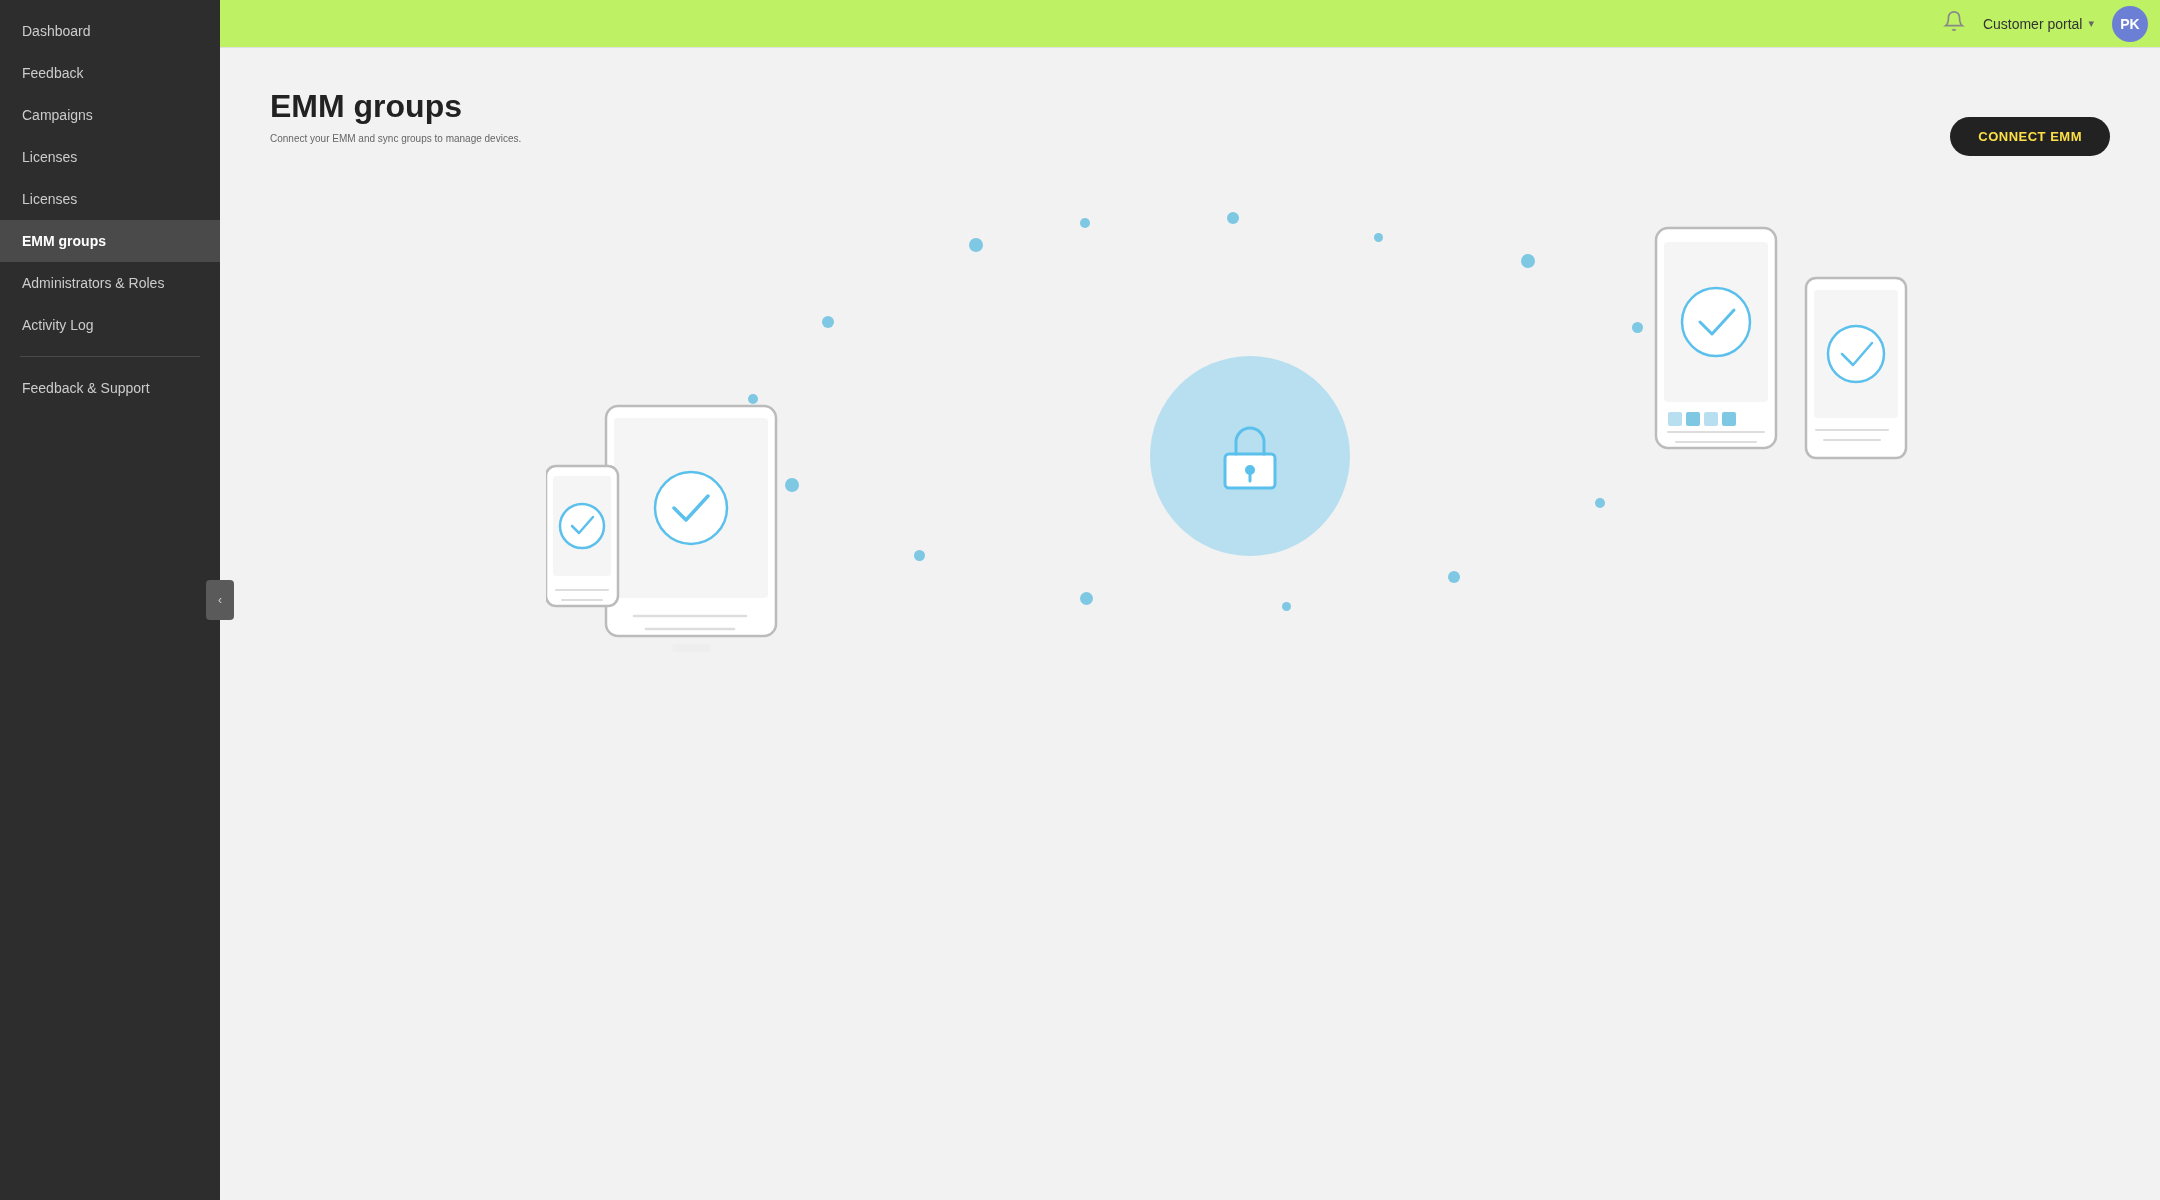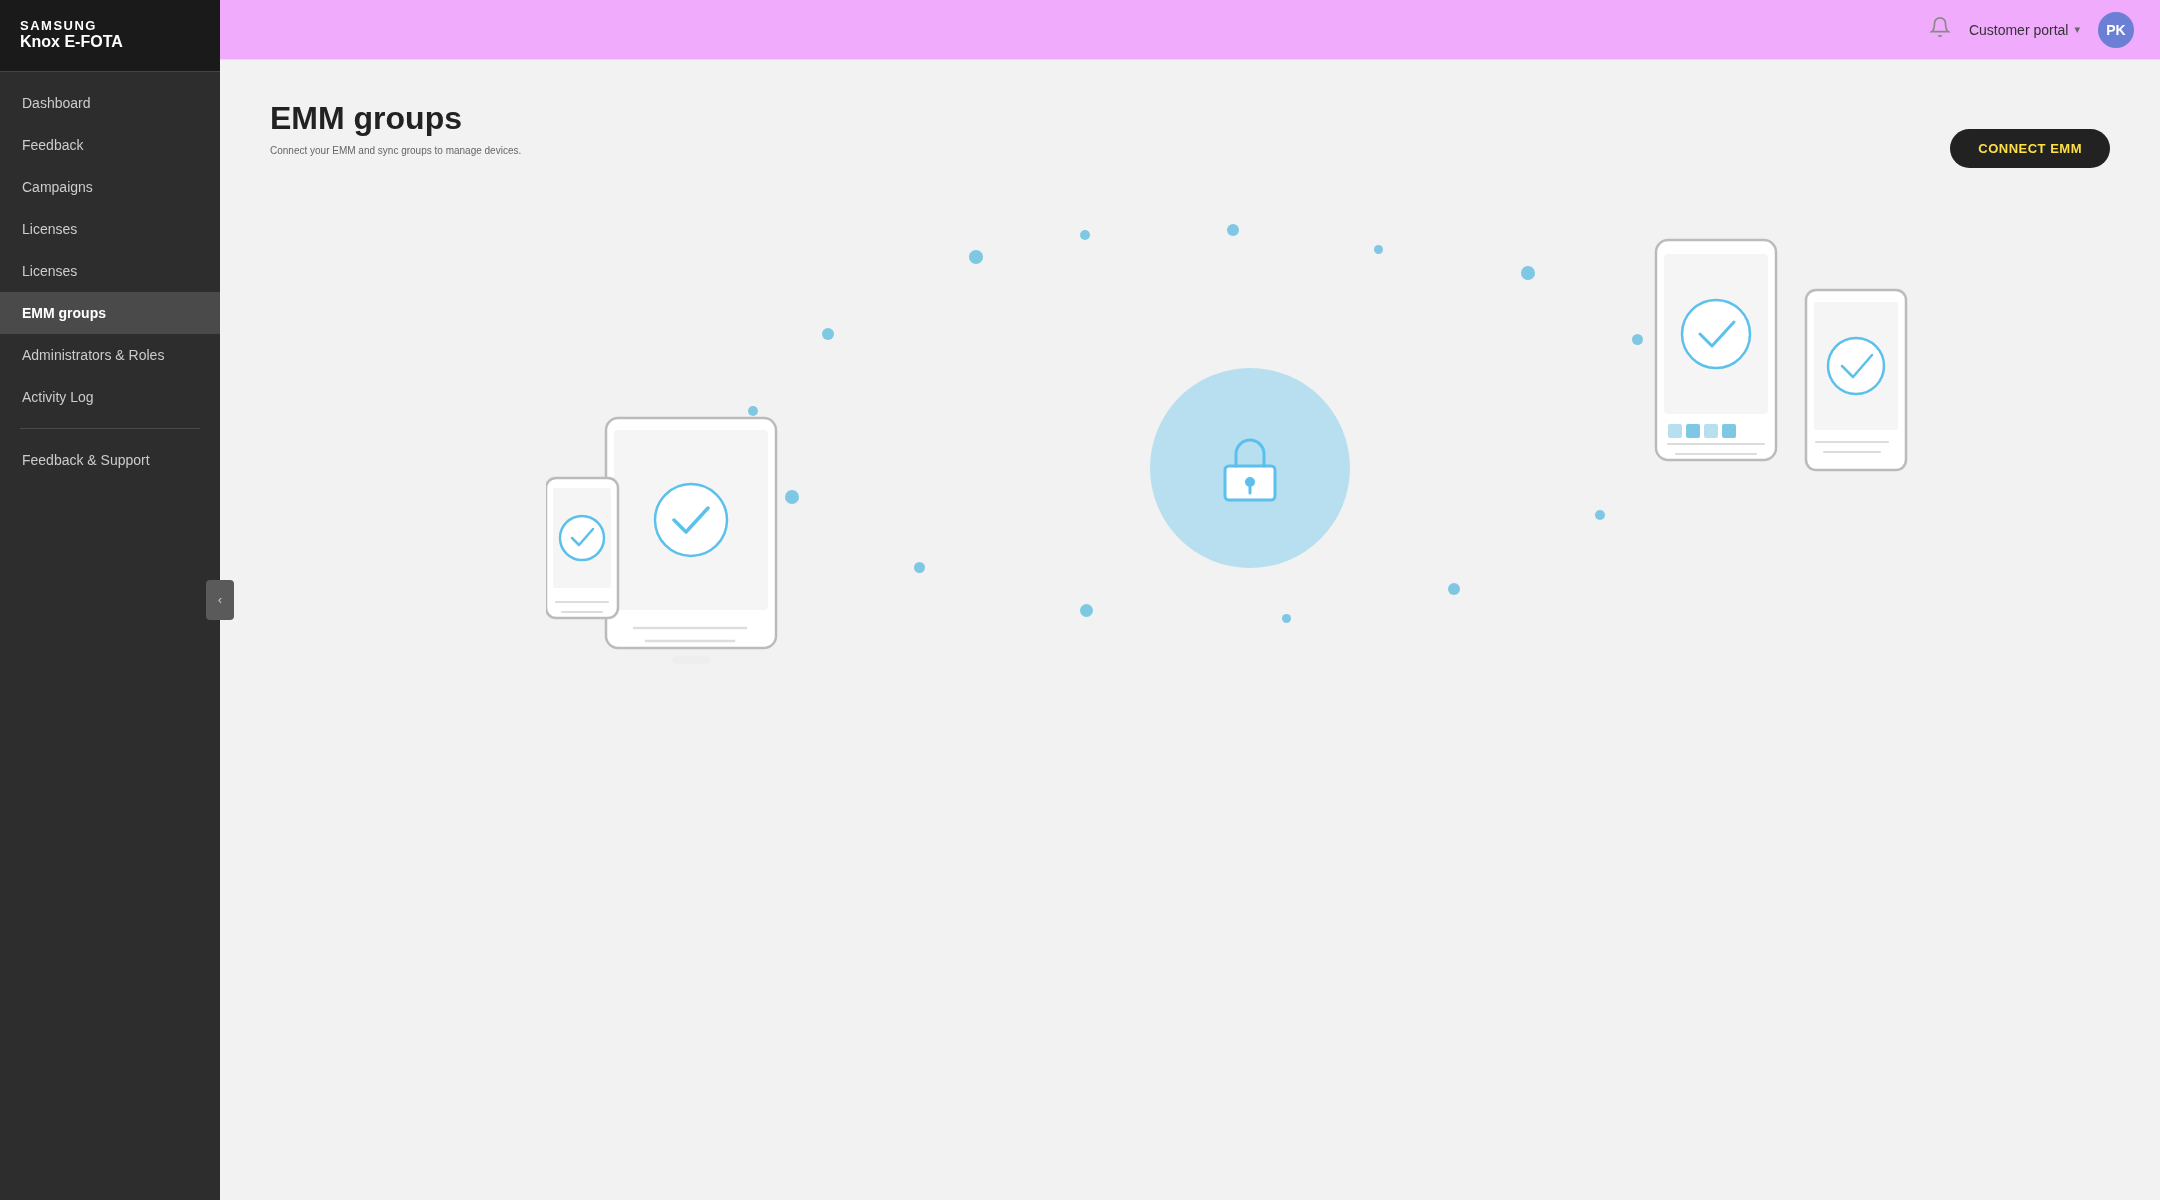--- a/index.html
+++ b/index.html
@@ -73,27 +73,27 @@
     .main {
       flex: 1;
       display: flex;
       flex-direction: column;
       background: #f2f2f2;
       overflow: hidden;
     }
 
     
     .header {
-      height: 60px;
-      background: #f0abfc;
+      height: 48px;
+      background: #bef264;
       border-bottom: 1px solid #e0e0e0;
       display: flex;
       align-items: center;
       justify-content: flex-end;
-      padding: 0 26px;
+      padding: 0 12px;
       gap: 18px;
     }
     .header-bell {
       font-size: 20px;
       color: #888;
       cursor: pointer;
     }
     .header-portal {
       display: flex;
       align-items: center;
@@ -203,24 +203,20 @@
     .device-right-group {
       position: absolute;
       right: 10%;
       top: 8%;
     }
   </style>
 </head>
 <body>
 
 <nav class="sidebar">
-  <div class="sidebar-logo">
-    <div class="logo-samsung">SAMSUNG</div>
-    <div class="logo-knox">Knox E-FOTA</div>
-  </div>
   <div class="sidebar-nav">
     <div class="nav-item">Dashboard</div>
     <div class="nav-item">Feedback</div>
     <div class="nav-item">Campaigns</div>
     <div class="nav-item">Licenses</div>
     <div class="nav-item">Licenses</div>
     <div class="nav-item active">EMM groups</div>
     <div class="nav-item">Administrators &amp; Roles</div>
     <div class="nav-item">Activity Log</div>
     <hr class="sidebar-divider">

